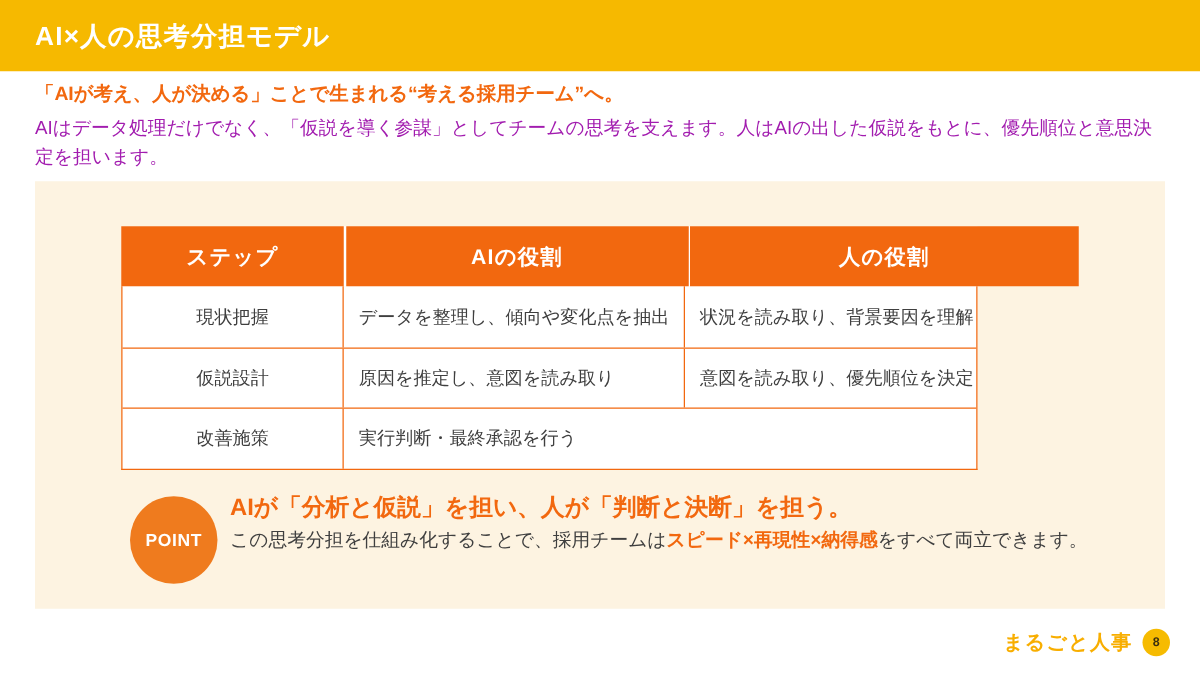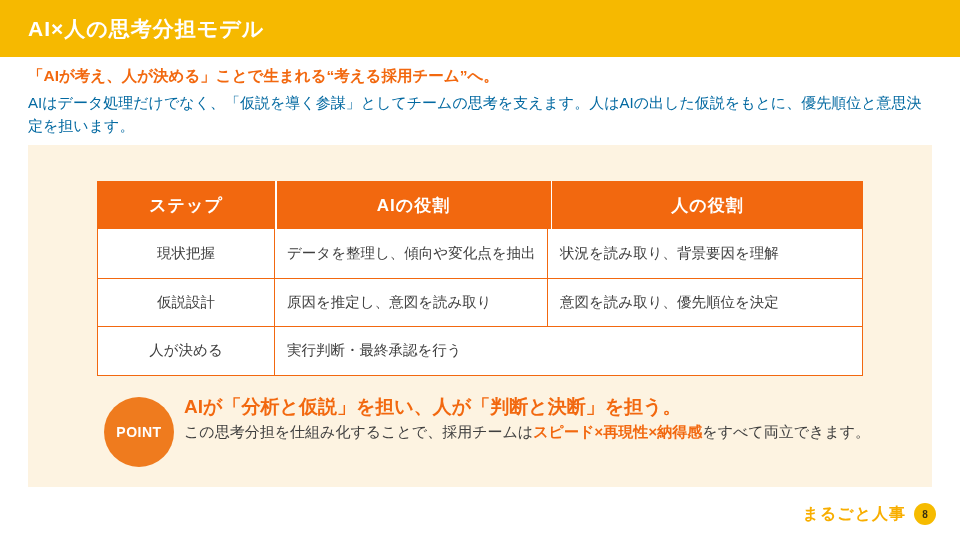--- a/index.html
+++ b/index.html
@@ -20,31 +20,31 @@
     color:#ffffff; font-size:21px; font-weight:bold; letter-spacing:1px;
   }
 
   
   .intro { position:absolute; left:28px; top:65px; width:906px; }
   .intro-headline {
     color:#F2680F; font-weight:bold; font-size:15.5px; line-height:22px;
     margin-bottom:4px;
   }
   .intro-body {
-    color:#0369a1; font-size:15px; line-height:23px;
+    color:#a21caf; font-size:15px; line-height:23px;
   }
 
   
   .panel {
     position:absolute; left:28px; top:145px; width:904px; height:342px;
     background:#FDF3E1;
   }
 
   
-  .tbl { position:absolute; left:69px; top:36px; width:766px; }
+  .tbl { position:absolute; left:69px; top:36px; width:685px; }
   .tbl-head {
     display:grid; grid-template-columns:178px 274px 311px;
     column-gap:1.5px; background:#ffffff;
   }
   .tbl-head-cell {
     background:#F2680F; color:#ffffff; font-weight:bold; font-size:17px;
     height:48px; display:flex; align-items:center; justify-content:center;
     letter-spacing:1px;
   }
   .tbl-body { border:1.5px solid #F2680F; border-top:none; background:#ffffff;text-align:center; }
@@ -116,21 +116,21 @@
           <div class="tbl-cell step">現状把握</div>
           <div class="tbl-cell ai">データを整理し、傾向や変化点を抽出</div>
           <div class="tbl-cell human">状況を読み取り、背景要因を理解</div>
         </div>
         <div class="tbl-row">
           <div class="tbl-cell step">仮説設計</div>
           <div class="tbl-cell ai">原因を推定し、意図を読み取り</div>
           <div class="tbl-cell human">意図を読み取り、優先順位を決定</div>
         </div>
         <div class="tbl-row">
-          <div class="tbl-cell step">人が決める</div>
+          <div class="tbl-cell step">改善施策</div>
           <div class="tbl-cell human">実行判断・最終承認を行う</div>
         </div>
       </div>
     </div>
 
     <div class="point-badge">POINT</div>
     <div class="point-text">
       <div class="point-headline">AIが「分析と仮説」を担い、人が「判断と決断」を担う。</div>
       <div class="point-body"><span>この思考分担を仕組み化することで、採用チームは</span><span class="hl">スピード×再現性×納得感</span><span>をすべて両立できます。</span></div>
     </div>

